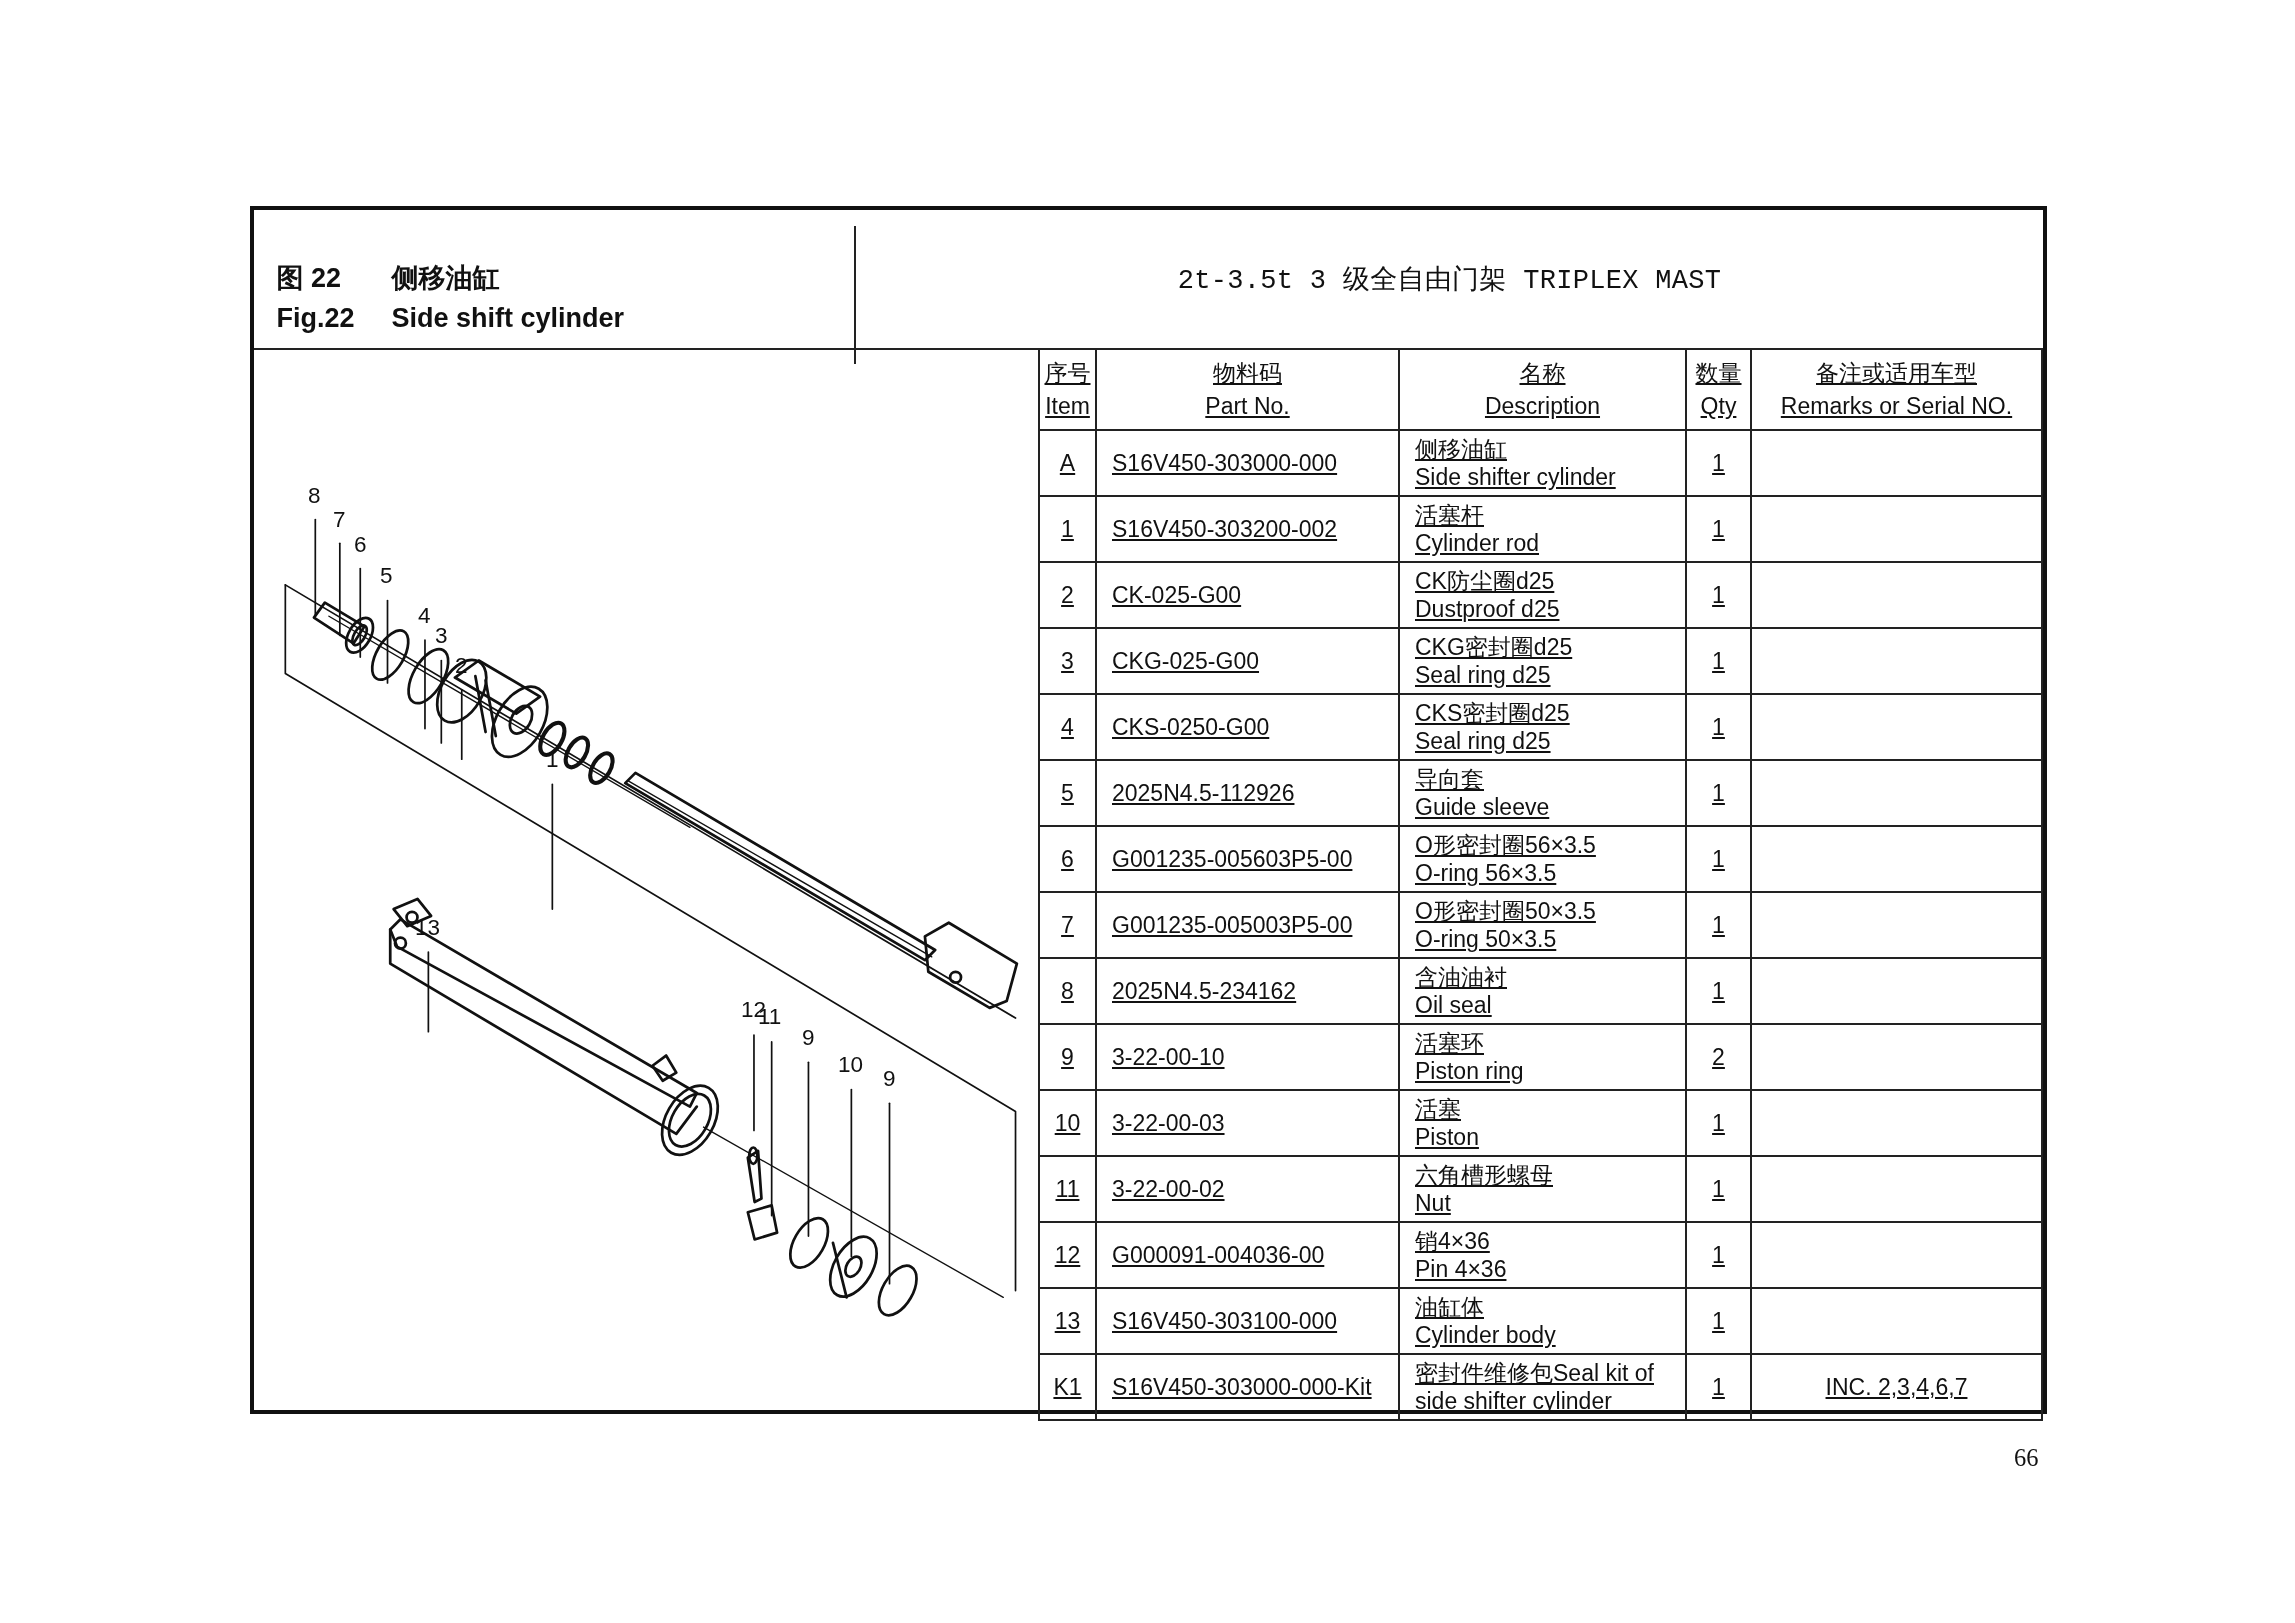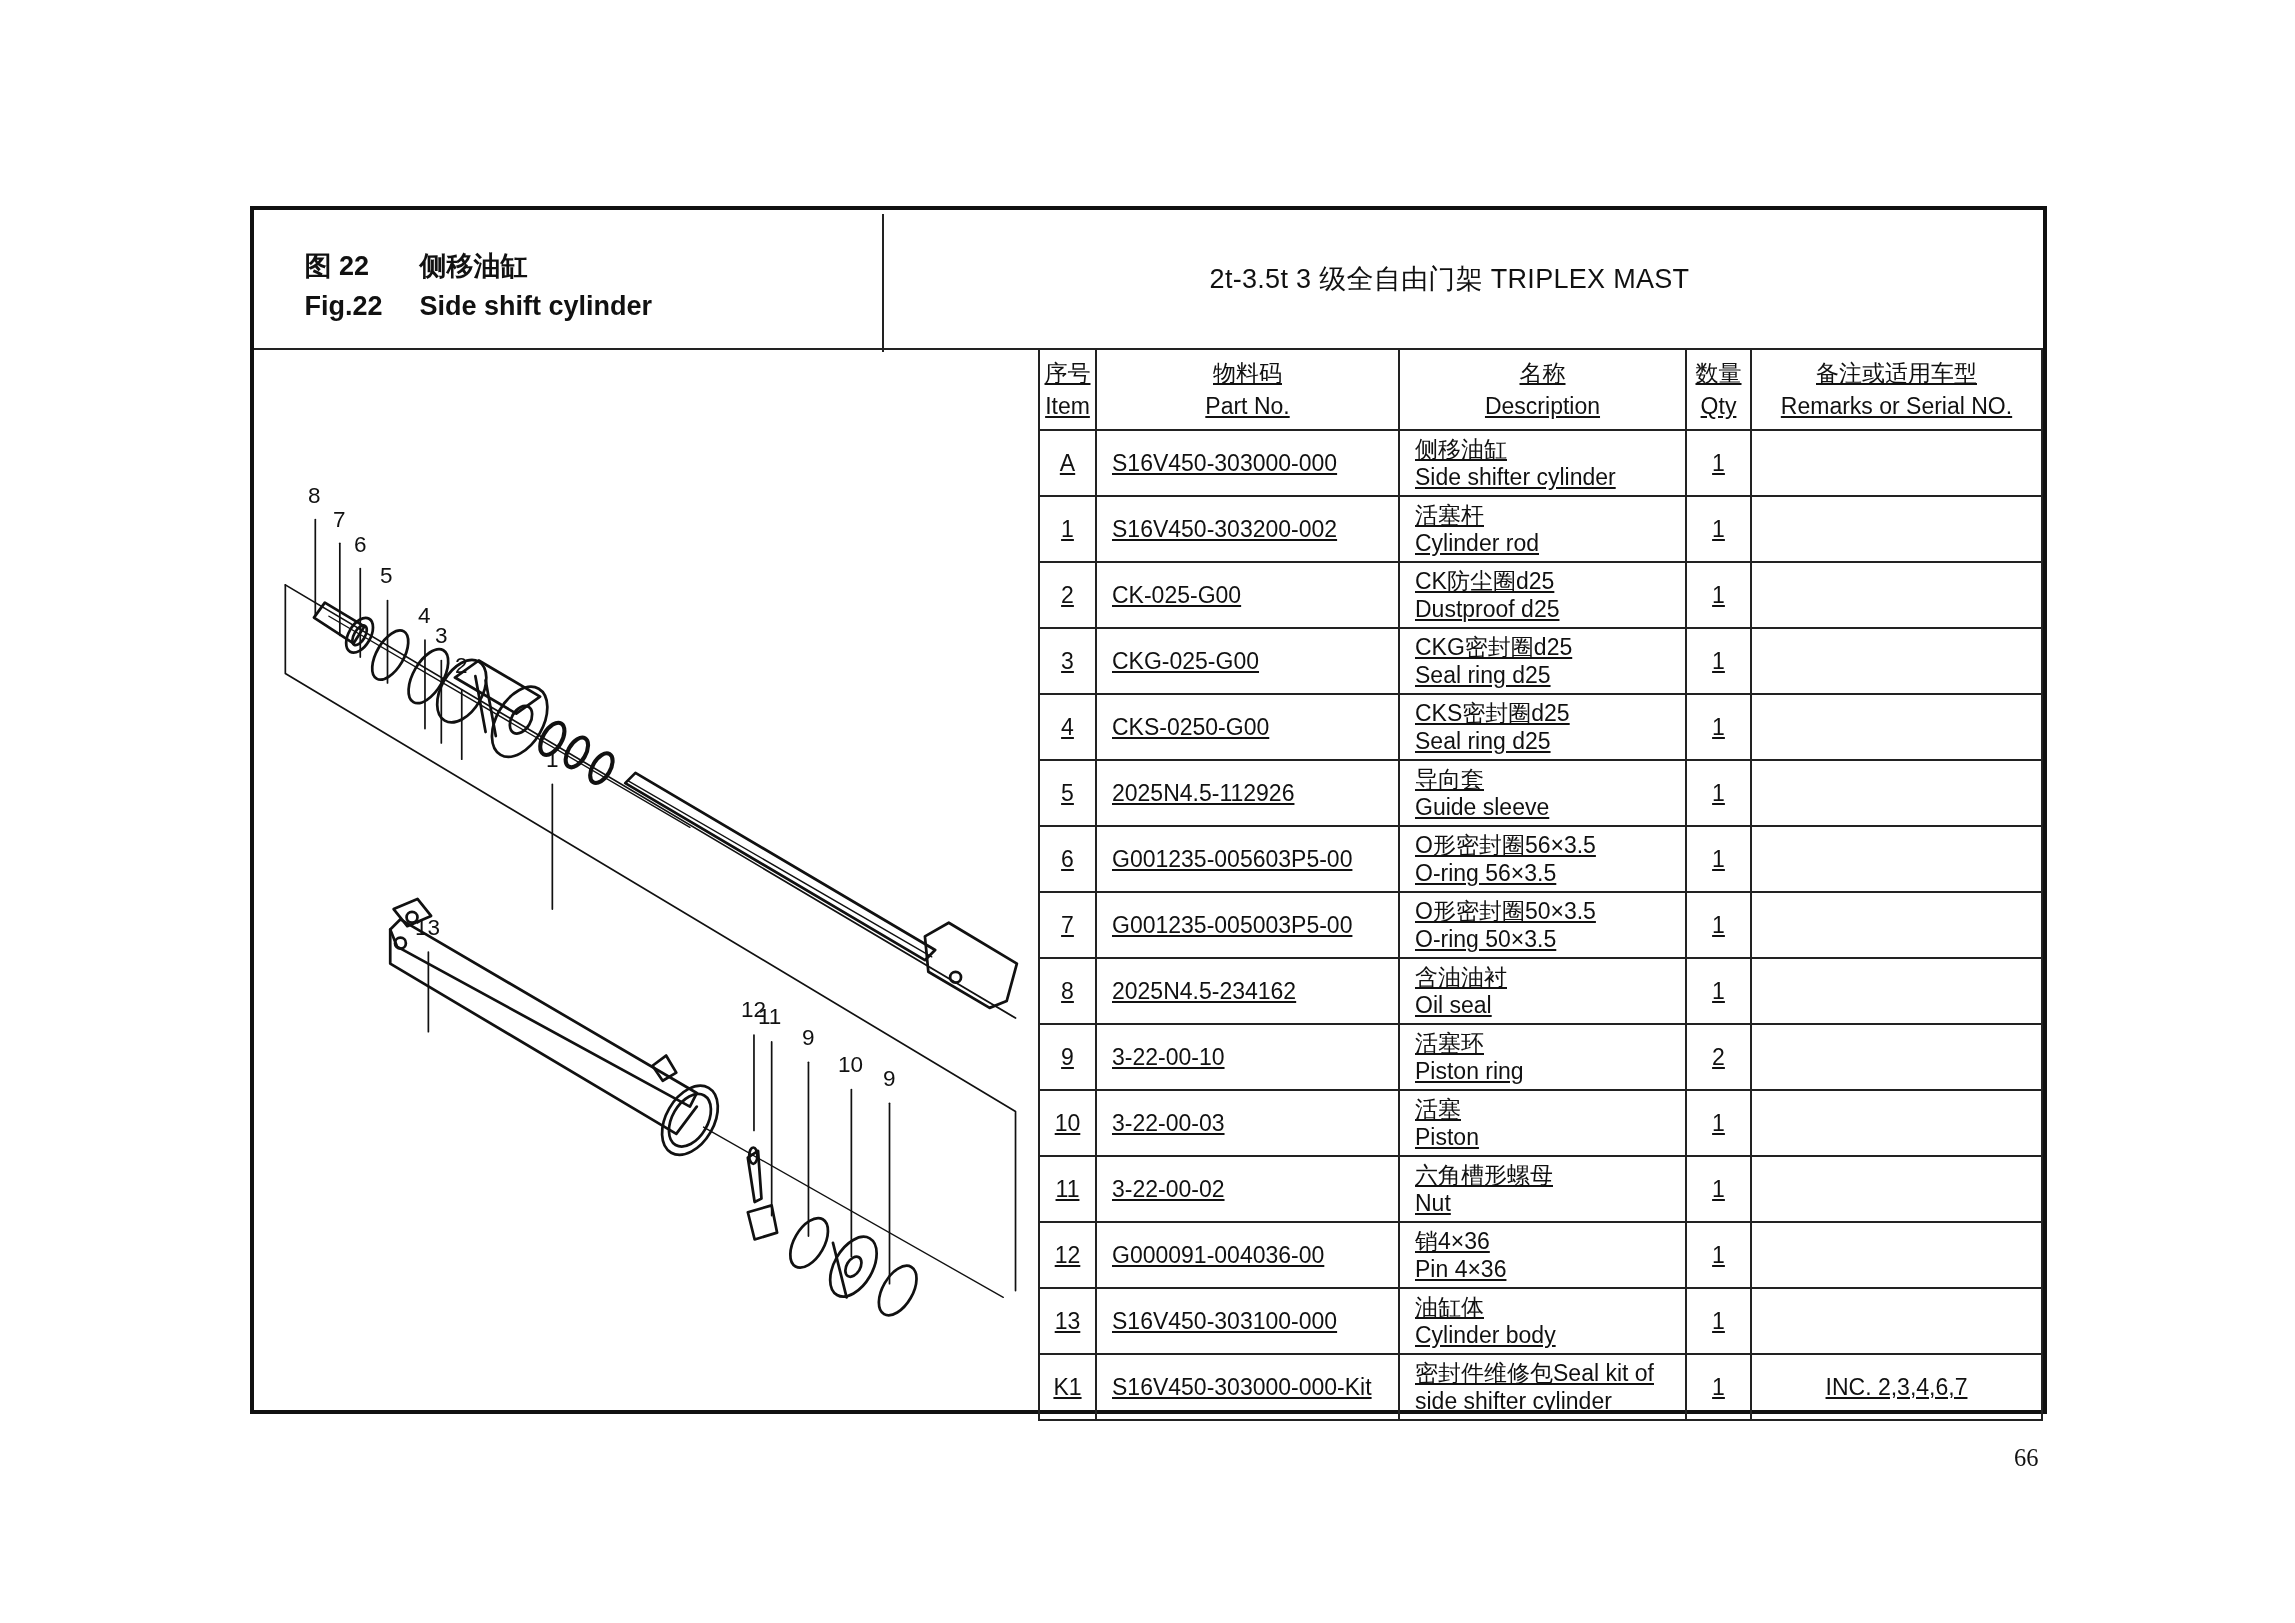--- a/index.html
+++ b/index.html
@@ -1,26 +1,26 @@
 <!DOCTYPE html>
 <html style="font-size:11px"><head>
 <meta charset="utf-8">
 <style>
   html, body { margin:0; padding:0; background:#ffffff; }
   body { width:2295px; height:1623px; position:relative; overflow:hidden;
          font-family:"Liberation Sans", "DejaVu Sans", sans-serif; color:#111; }
   .frame { position:absolute; left:250px; top:206px; width:1797px; height:1208px;
            border:4.1px solid #111; box-sizing:border-box; }
   .hdr { position:absolute; left:0; top:0; width:100%; height:140px; border-bottom:2px solid #222; box-sizing:border-box; }
-  .hdr-left { position:absolute; left:0; top:4px; width:602px; height:100%; border-right:2px solid #222; box-sizing:border-box;margin-left:28px; }
+  .hdr-left { position:absolute; left:0; top:16px; width:602px; height:100%; border-right:2px solid #222; box-sizing:border-box; }
   .fig-line { position:absolute; left:22.5px; font-weight:bold; font-size:27px; white-space:pre; }
   .fig-line.l1 { top:34px; }
   .fig-line.l2 { top:77px; }
   .fig-line .num { display:inline-block; width:115px; }
-  .hdr-right { position:absolute; left:602px; right:0; top:0; height:100%; display:flex; align-items:center; justify-content:center; }
+  .hdr-right { position:absolute; left:602px; right:0; top:0; height:100%; display:flex; align-items:center; justify-content:center;font-family:Liberation Mono, monospace; }
   .hdr-right span { font-size:27px; letter-spacing:0.3px; }
 
   .diagram { position:absolute; left:0; top:140px; width:784px; height:1061px; }
   .diagram svg { position:absolute; left:0; top:0; }
   .callout { position:absolute; font-size:22.5px; }
 
   table.parts { position:absolute; left:784px; top:138px; border-collapse:collapse; table-layout:fixed;text-decoration:underline; }
   table.parts td, table.parts th { border:2px solid #222; box-sizing:border-box; padding:0; font-weight:normal; }
   table.parts th { height:81px; font-size:23px; text-align:center; line-height:33px; }
   table.parts td { height:66px; font-size:23px; vertical-align:middle; }

